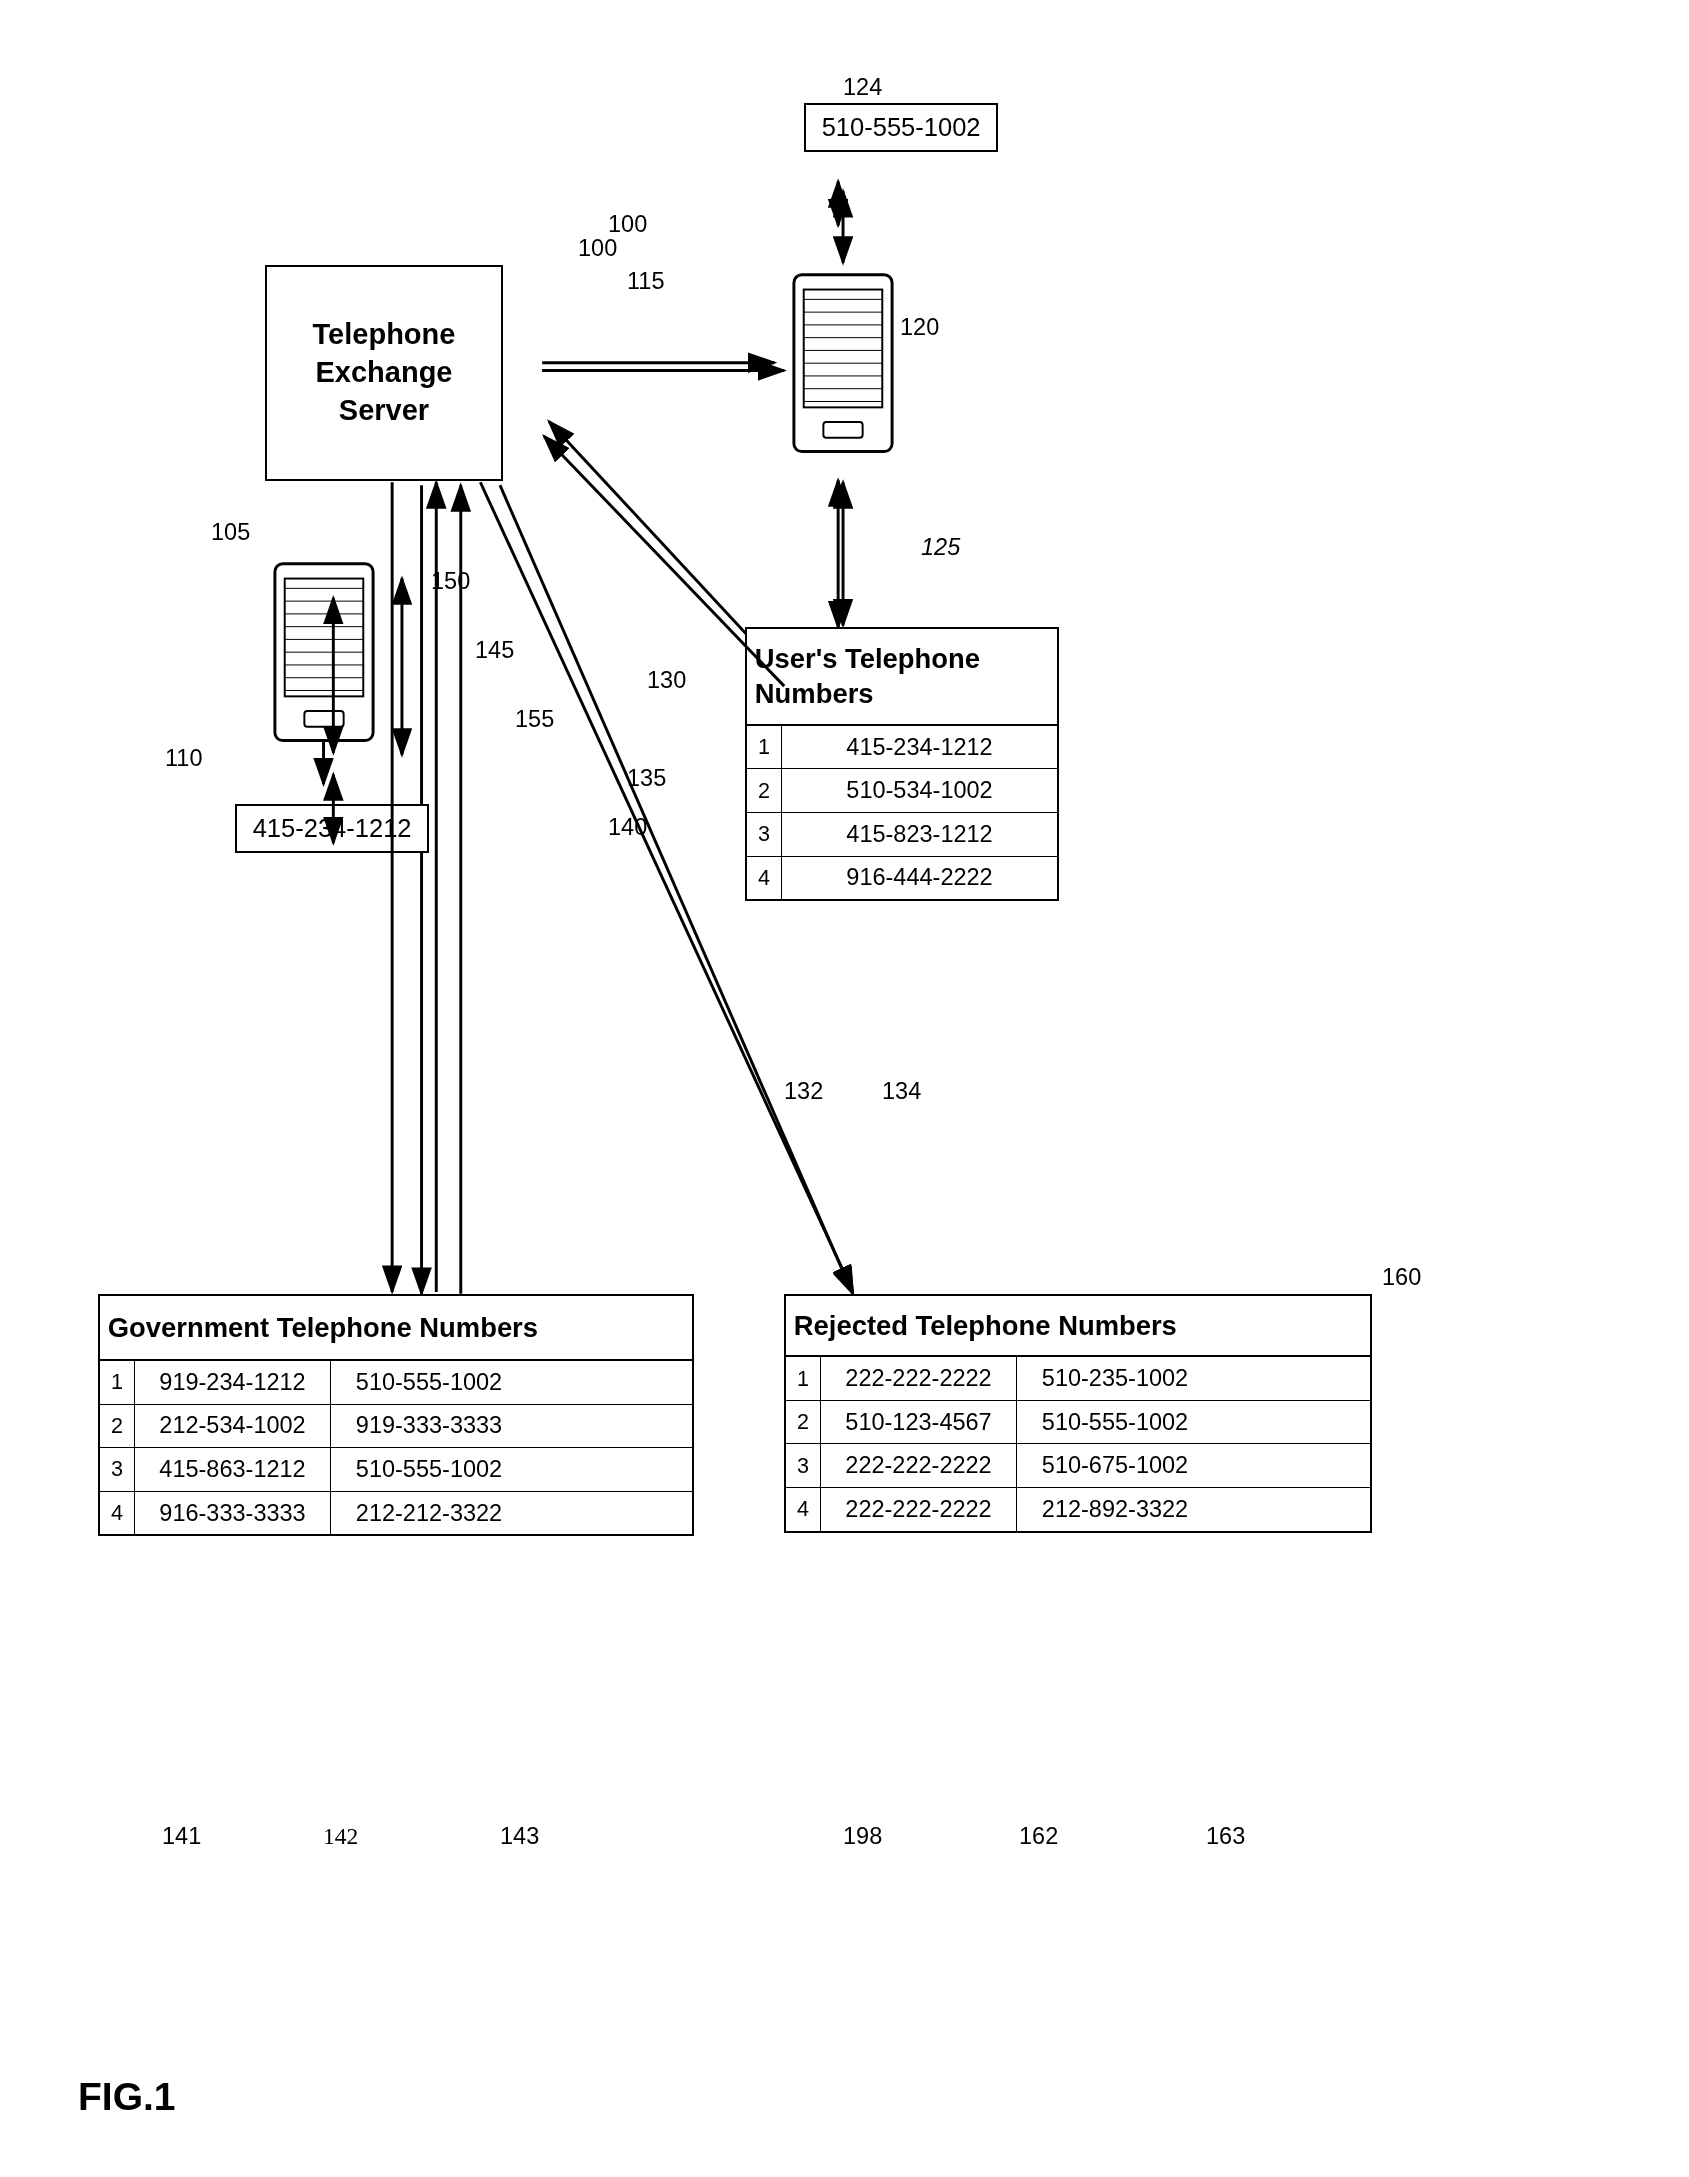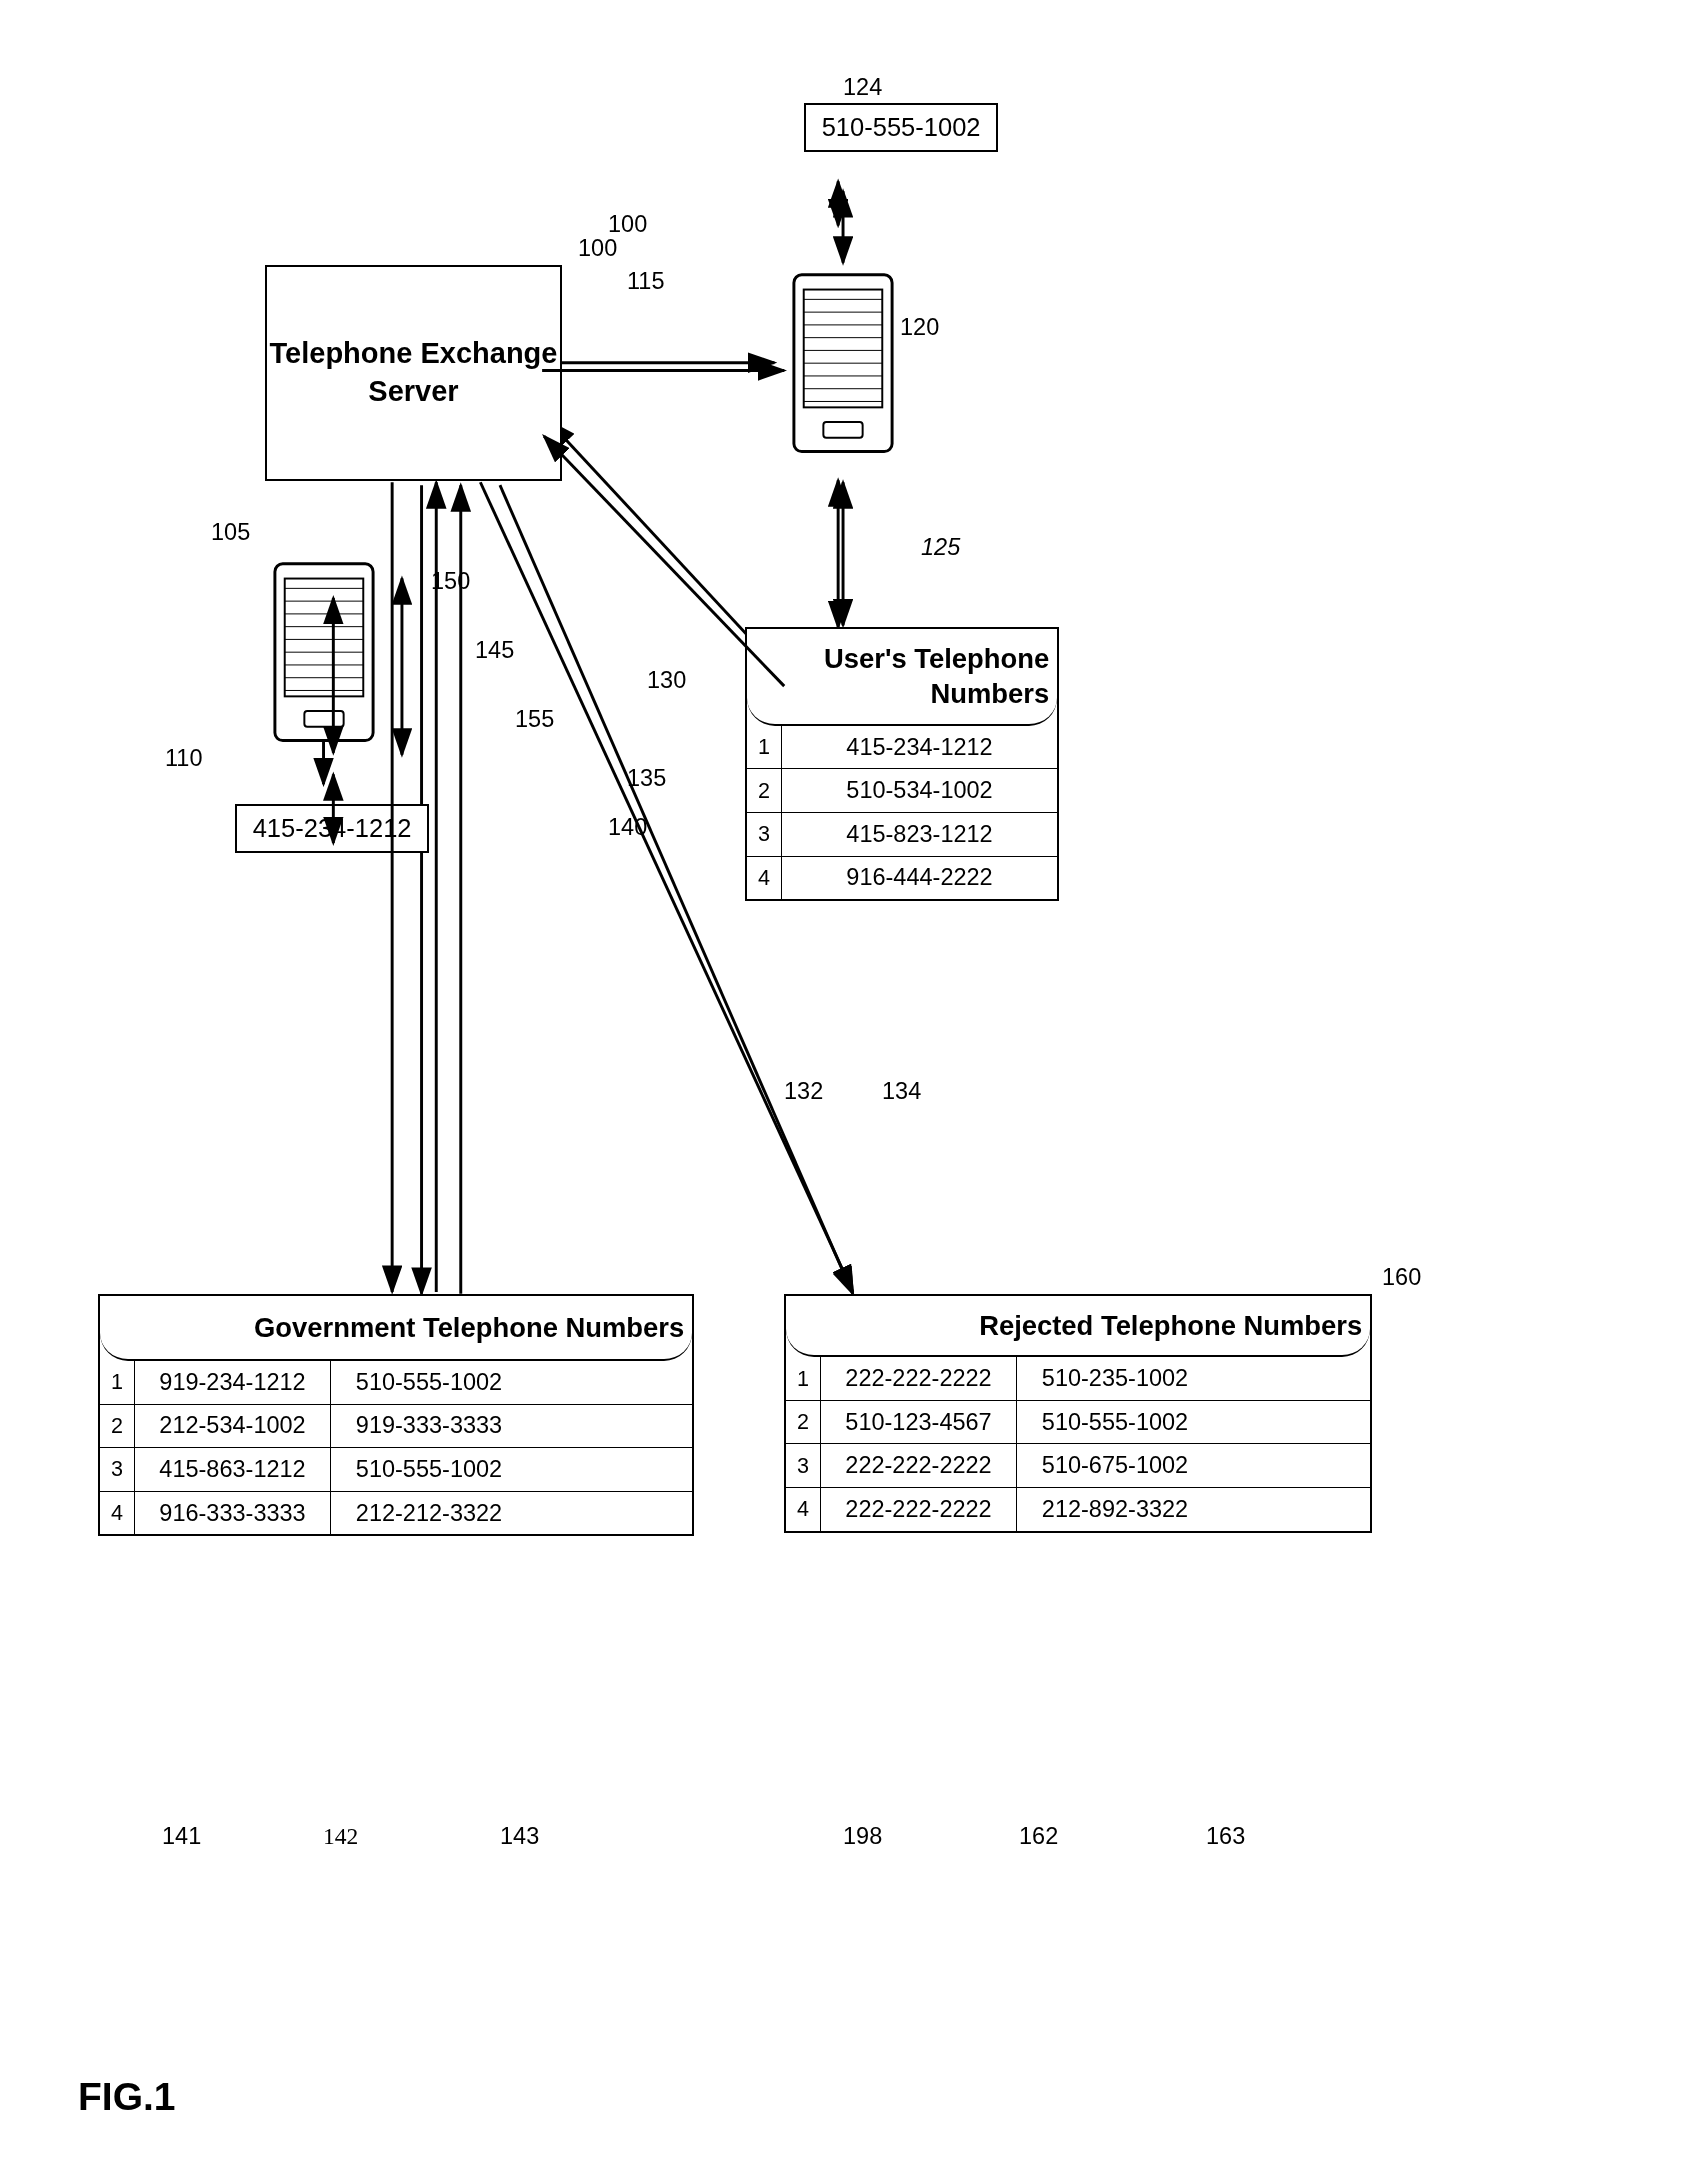--- a/index.html
+++ b/index.html
@@ -17,21 +17,21 @@
       top: 0; left: 0;
       width: 1690px;
       height: 2178px;
     }
 
     
     .tes-box {
       position: absolute;
       left: 265px;
       top: 265px;
-      width: 297px;
+      width: 238px;
       height: 216px;
       border: 2.9px solid #000;
       background: #fff;
       display: flex;
       align-items: center;
       text-align: center;
       font-size: 29px;
       font-weight: bold;
       line-height: 1.3;
     }
@@ -47,27 +47,26 @@
     }
 
     
     .table-box {
       position: absolute;
       border: 2px solid #000;
       background: #fff;
     }
 
     .table-title {
-      text-align: right;
+      text-align: left;
       font-size: 27.4px;
       font-weight: bold;
       padding: 11.8px 7.8px;
       border-bottom: 2px solid #000;
       line-height: 1.3;
-      border-radius: 28px;
     }
 
     .table-row {
       display: flex;
       border-bottom: 1px solid #000;
     }
     .table-row:last-child {
       border-bottom: none;
     }
 

